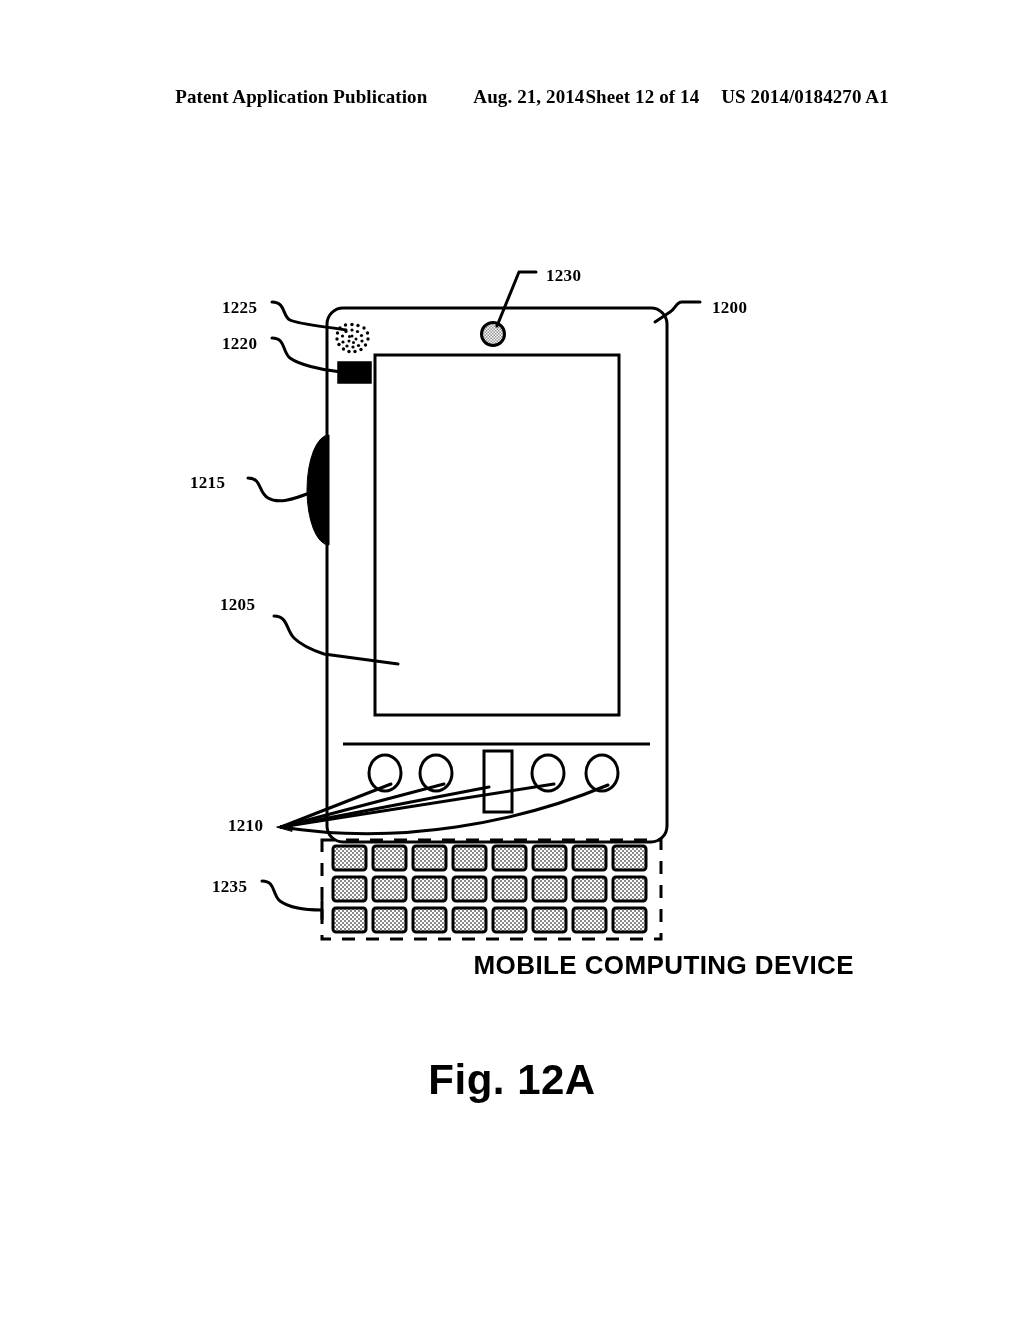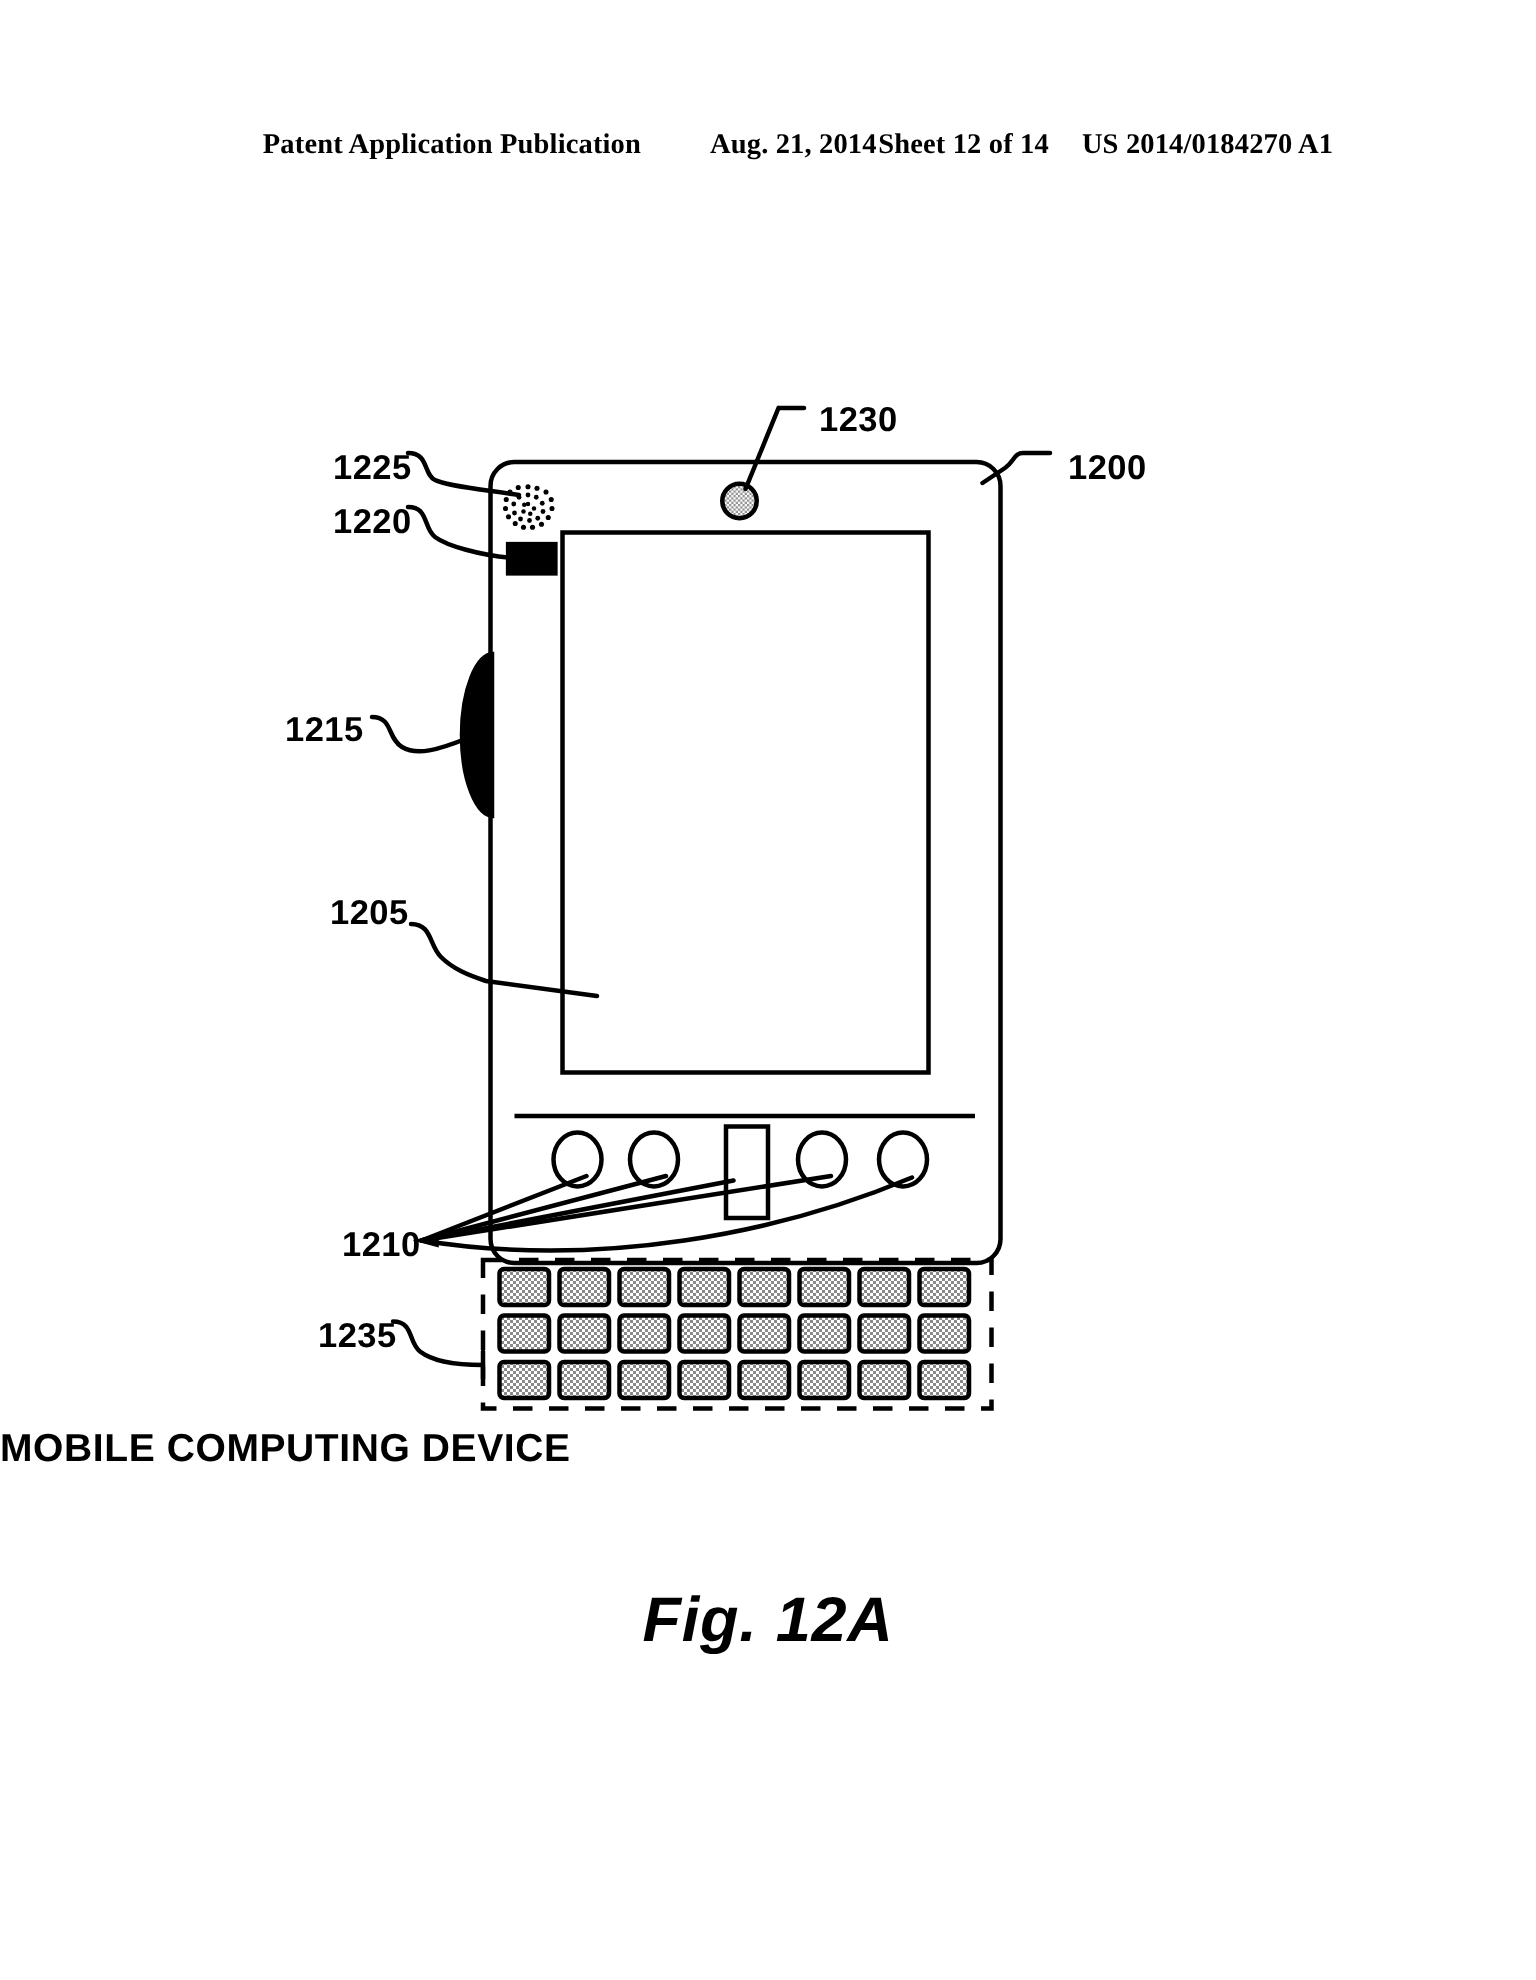--- a/index.html
+++ b/index.html
@@ -51,45 +51,44 @@
     top: 0;
     left: 0;
   }
 
   
   #device-caption {
     position: absolute;
     top: 950px;
     left: 0;
     width: 854px;
-    text-align: left;
+    text-align: right;
     font-family: "Liberation Sans", sans-serif;
     font-weight: bold;
     font-size: 26px;
     letter-spacing: 0.4px;
   }
   #figure-label {
     position: absolute;
     top: 1056px;
     left: 0;
     width: 1024px;
     text-align: center;
     font-family: "Liberation Sans", sans-serif;
     font-weight: bold;
     font-size: 42px;
     letter-spacing: 0.5px;
-    font-style: italic;
   }
 
   
   .ref-num {
     position: absolute;
-    font-family: Liberation Sans, sans-serif;
-    font-weight: bold;
-    font-size: 23px;
+    font-family: Liberation Serif, serif;
+    font-weight: bold;
+    font-size: 17px;
     letter-spacing: 0.3px;
     white-space: nowrap;
   }
 </style>
 </head>
 <body>
 
 <div id="patent-header">
   <span class="hdr-pub">Patent Application Publication</span>
   <span class="hdr-date">Aug. 21, 2014</span>

